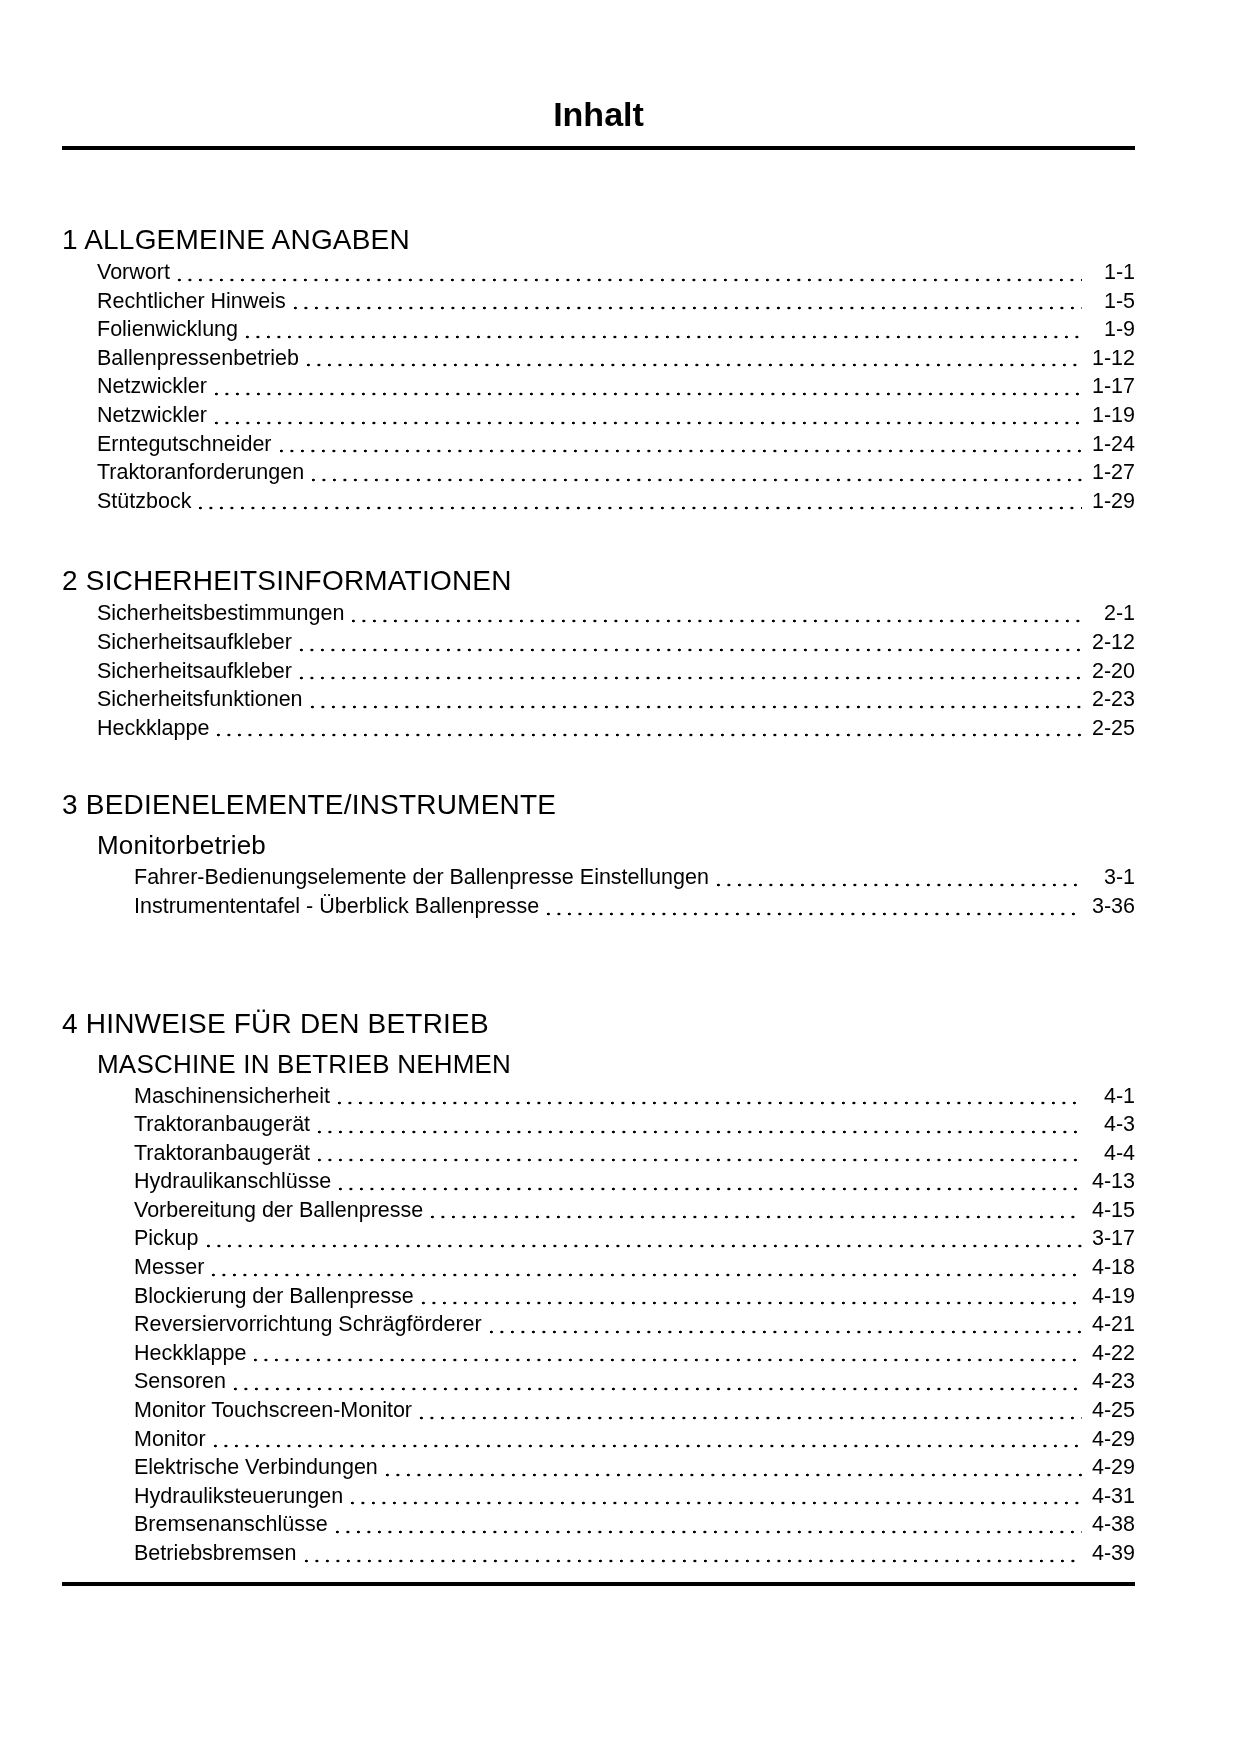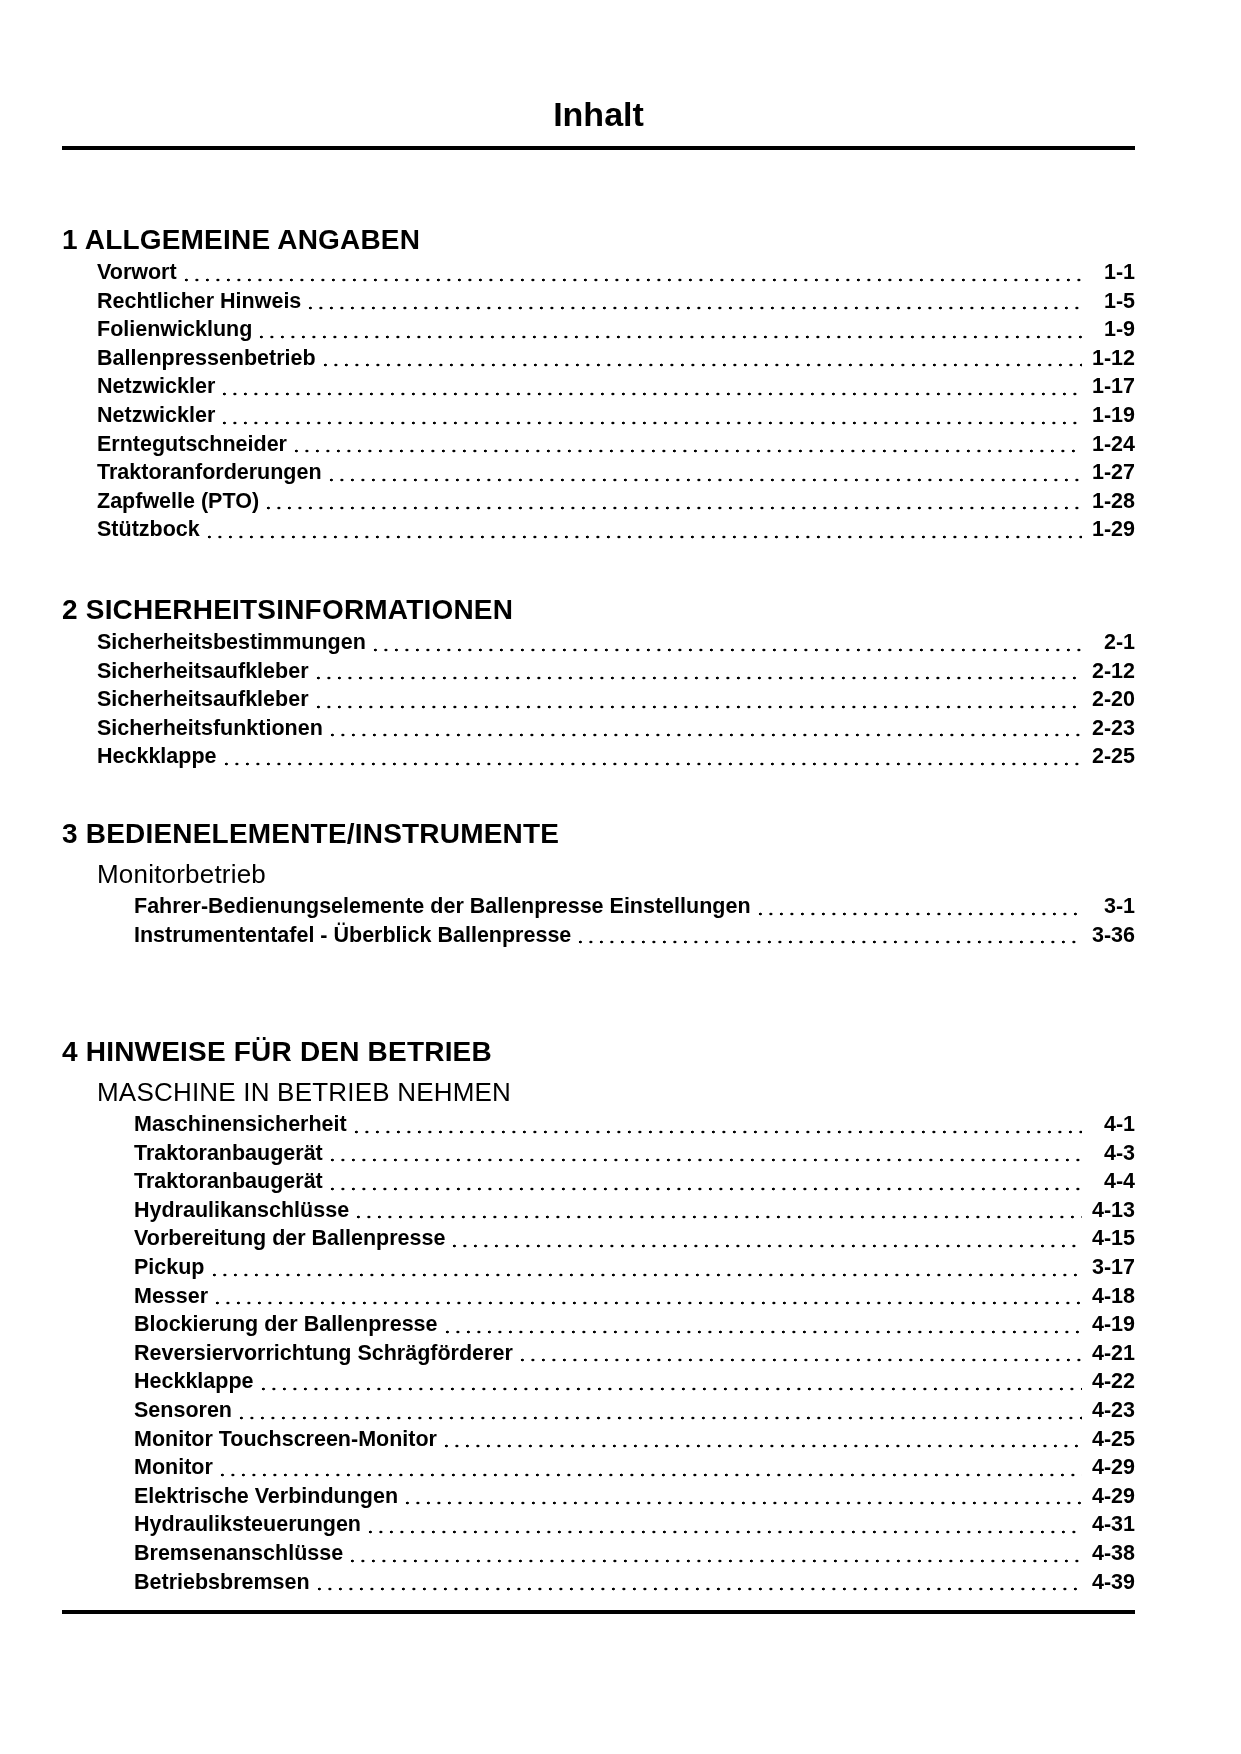--- a/index.html
+++ b/index.html
@@ -14,38 +14,37 @@
     width:1241px;height:1518px;
     padding:94px 106px 0 62px;
   }
   .title{
     font-size:34px;font-weight:bold;line-height:40px;
     text-align:center;margin:0 0 12px 0;
   }
   .rule-top{border-top:4px solid #000;height:0;}
   .rule-bottom{border-top:4px solid #000;height:0;margin-top:14px;}
   .section-heading{
-    font-size:28px;font-weight:700;line-height:36px;
+    font-size:28px;font-weight:400;line-height:36px;
     margin:0;letter-spacing:0.2px;
   }
   .s1{margin-top:72px;}
   .s2{margin-top:48px;}
   .s3{margin-top:45px;}
   .s4{margin-top:85px;}
   .subheading{
     font-size:26px;font-weight:400;line-height:32px;
     margin:6px 0 2px 35px;letter-spacing:0.2px;
   }
   .rows{margin-left:35px;}
   .rows-lvl2{margin-left:72px;}
   .row{
     display:flex;align-items:baseline;
     font-size:21.5px;line-height:28.6px;
     white-space:nowrap;
-    font-weight:bold;
   }
   .lbl{flex:0 0 auto;}
   .dots{
     flex:1 1 auto;
     align-self:flex-end;
     height:4px;
     margin:0 3px 5px 7px;
     background-image:radial-gradient(circle at 2px 2px, #000 1.45px, transparent 1.6px);
     background-size:10.5px 4px;
     background-repeat:repeat-x;
@@ -97,25 +96,20 @@
         <span class="lbl">Erntegutschneider</span>
         <span class="dots"></span>
         <span class="pg">1-24</span>
       </div>
     <div class="row">
         <span class="lbl">Traktoranforderungen</span>
         <span class="dots"></span>
         <span class="pg">1-27</span>
       </div>
     <div class="row">
-        <span class="lbl">Zapfwelle (PTO)</span>
-        <span class="dots"></span>
-        <span class="pg">1-28</span>
-      </div>
-    <div class="row">
         <span class="lbl">Stützbock</span>
         <span class="dots"></span>
         <span class="pg">1-29</span>
       </div>
   </div>
 
   <h2 class="section-heading s2">2 SICHERHEITSINFORMATIONEN</h2>
   <div class="rows">
     <div class="row">
         <span class="lbl">Sicherheitsbestimmungen</span>

